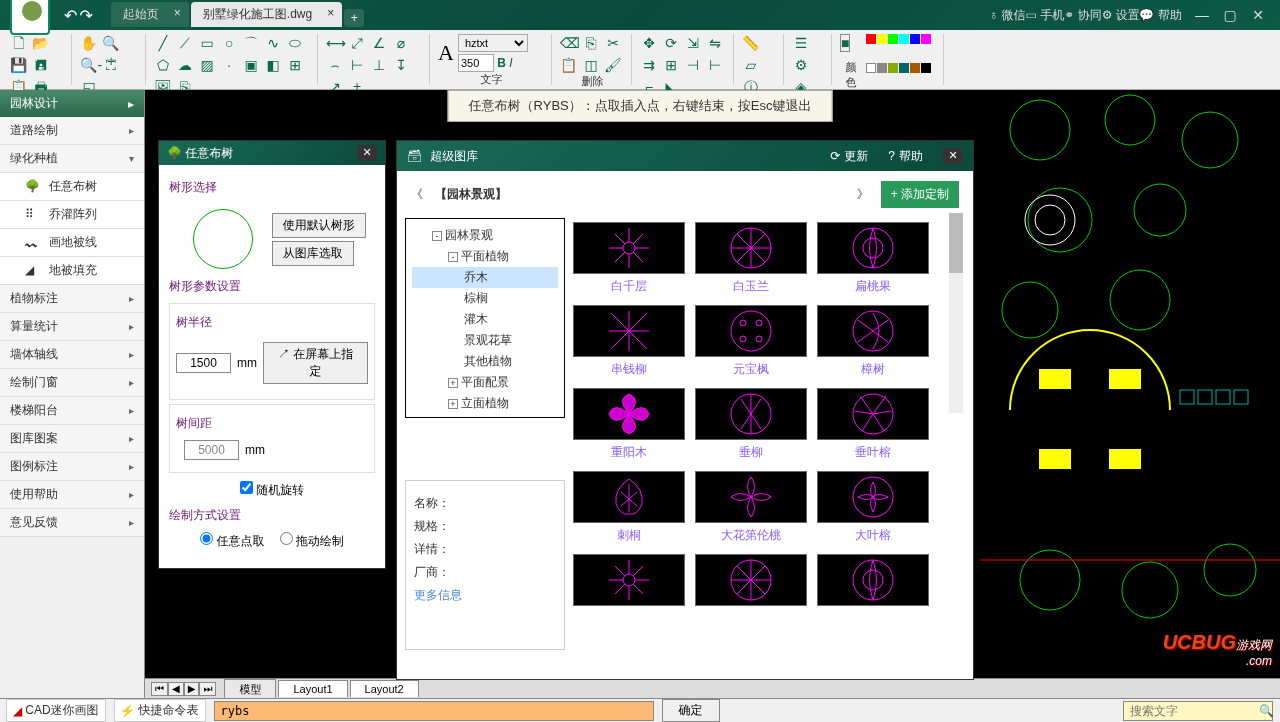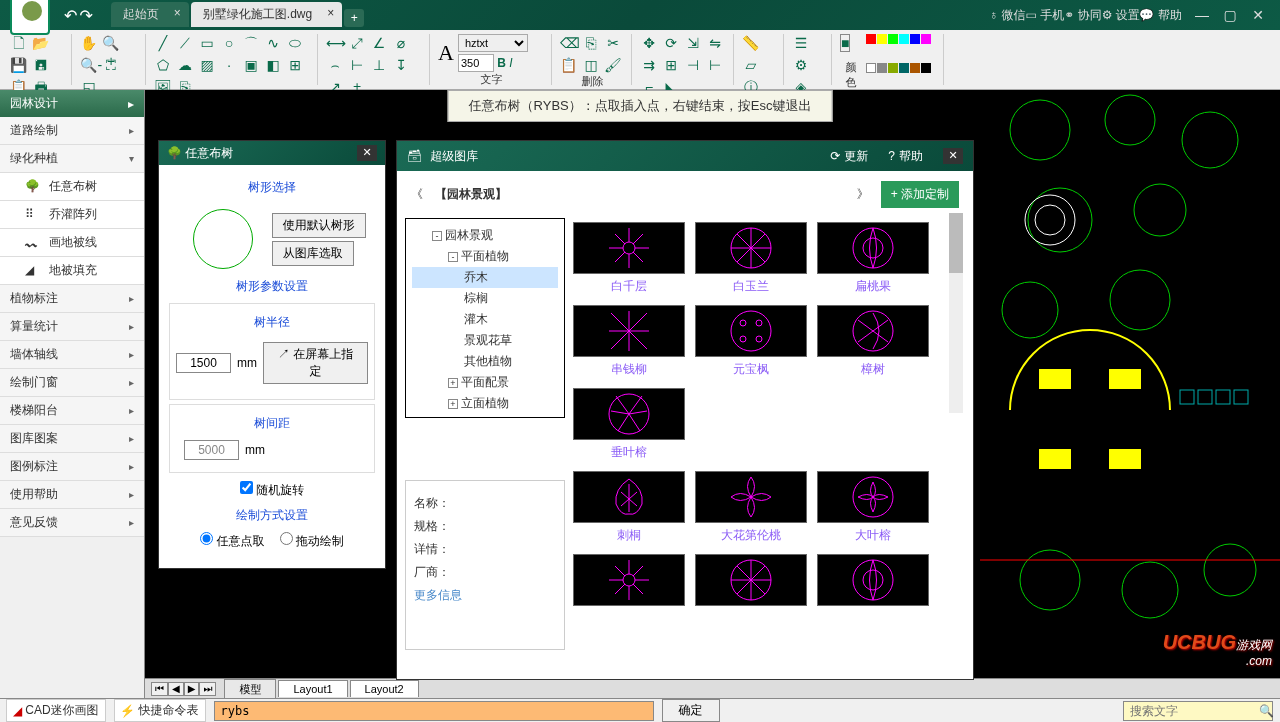--- a/index.html
+++ b/index.html
@@ -41,21 +41,21 @@
 .sidebar-icon { width: 16px; height: 16px; display: inline-block; }
 
 
 .prompt { position: absolute; top: 0; left: 50%; transform: translateX(-50%); background: #f5f5e8; border: 1px solid #aaa; padding: 6px 20px; font-size: 13px; color: #333; z-index: 5; }
 
 
 .dialog1 { position: absolute; left: 158px; top: 50px; width: 228px; background: #fff; border: 1px solid #333; z-index: 10; }
 .dialog-titlebar { background: linear-gradient(135deg, #1a6a55, #0a4a3a); color: #fff; padding: 3px 8px; display: flex; align-items: center; justify-content: space-between; height: 24px; }
 .dialog-close { background: #333; color: #fff; width: 20px; height: 16px; text-align: center; line-height: 14px; cursor: pointer; font-size: 11px; }
 .dialog-body { padding: 10px; }
-.section-title { text-align: center; font-size: 12px; color: #1d4ed8; margin: 4px 0 8px; }
+.section-title { text-align: left; font-size: 12px; color: #701a75; margin: 4px 0 8px; }
 .circle-preview { width: 60px; height: 60px; border: 1px solid #0a0; border-radius: 50%; margin: 5px 15px; display: inline-block; vertical-align: middle; }
 .dialog-buttons { display: inline-block; vertical-align: middle; }
 .dialog-btn { display: block; border: 1px solid #888; background: #f0f0f0; padding: 3px 10px; margin: 3px 0; cursor: pointer; font-size: 12px; }
 .param-row { display: flex; align-items: center; gap: 6px; margin: 6px 0; justify-content: center; }
 .param-input { width: 55px; border: 1px solid #888; padding: 2px 4px; font-size: 12px; text-align: center; }
 .radio-row { display: flex; gap: 15px; justify-content: center; margin: 8px 0; }
 .checkbox-row { text-align: center; margin: 8px 0; }
 
 
 .dialog2 { position: absolute; left: 396px; top: 50px; width: 578px; height: 540px; background: #fff; border: 1px solid #333; z-index: 10; }
@@ -511,20 +511,41 @@
                   <g stroke="#f0f" fill="none">
                     <circle cx="23" cy="23" r="20"></circle>
                     <path d="M23,5 Q35,23 23,41 M8,12 Q23,23 38,34 M38,12 Q23,23 8,34"></path>
                   </g>
                 </svg>
               </div>
               <div class="thumb-label">樟树</div>
             </div>
           </div>
           <div class="thumb-row">
+            <div class="thumb">
+              <div class="thumb-img">
+                <svg viewBox="0 0 46 46">
+                  <g stroke="#f0f" fill="#f0f">
+                    <path d="M23,23 Q10,8 23,3 Q36,8 23,23 Q38,10 43,23 Q38,36 23,23 Q36,38 23,43 Q10,38 23,23 Q8,36 3,23 Q8,10 23,23" fill-opacity="0.8"></path>
+                  </g>
+                </svg>
+              </div>
+              <div class="thumb-label">重阳木</div>
+            </div>
+            <div class="thumb">
+              <div class="thumb-img">
+                <svg viewBox="0 0 46 46">
+                  <g stroke="#f0f" fill="none">
+                    <circle cx="23" cy="23" r="20"></circle>
+                    <path d="M23,3 L23,43 M13,8 Q23,23 33,38 M33,8 Q23,23 13,38"></path>
+                  </g>
+                </svg>
+              </div>
+              <div class="thumb-label">垂柳</div>
+            </div>
             <div class="thumb">
               <div class="thumb-img">
                 <svg viewBox="0 0 46 46">
                   <g stroke="#f0f" fill="none">
                     <circle cx="23" cy="23" r="20"></circle>
                     <path d="M23,23 L10,5 M23,23 L36,5 M23,23 L5,20 M23,23 L41,20 M23,23 L12,40 M23,23 L34,40"></path>
                   </g>
                 </svg>
               </div>
               <div class="thumb-label">垂叶榕</div>

